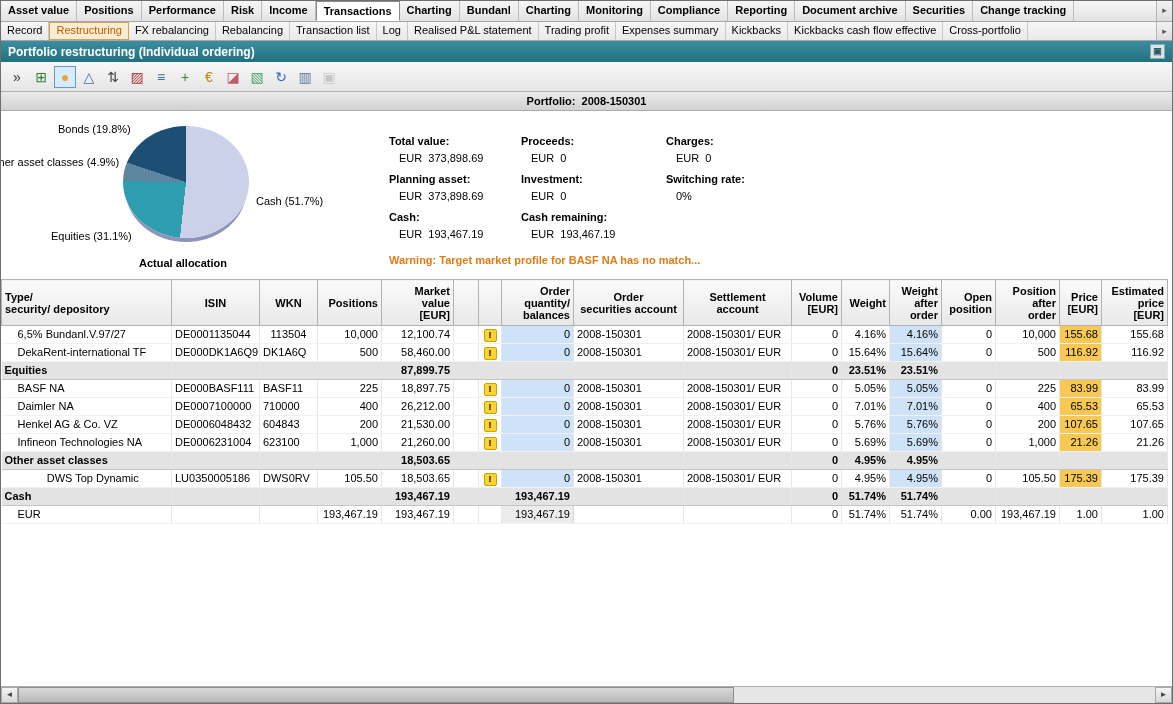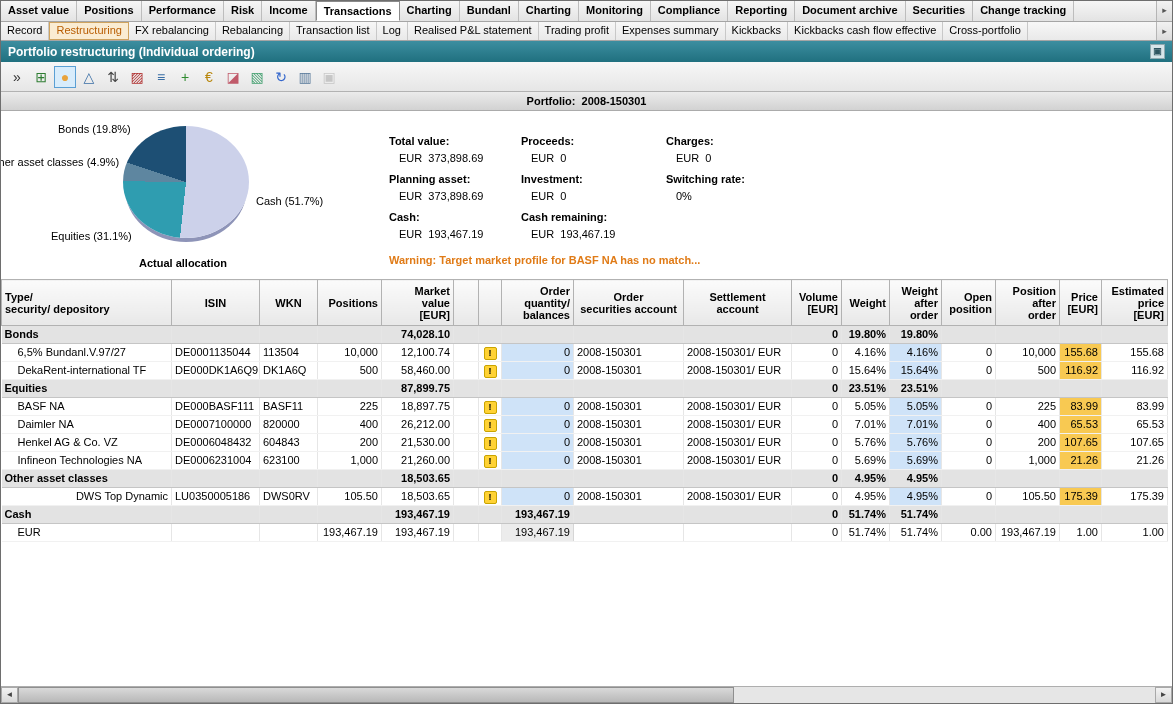--- a/index.html
+++ b/index.html
@@ -242,43 +242,24 @@
 after
 order</th>
             <th style="text-align: right;">Price
 [EUR]</th>
             <th style="text-align: right;">Estimated
 price
 [EUR]</th>
           </tr>
         </thead>
         <tbody>
-          <tr class="group">
-            <td style="text-align: left;">Bonds</td>
-            <td style="text-align: left;"></td>
-            <td style="text-align: left;"></td>
-            <td style="text-align: right;"></td>
-            <td style="text-align: right;">74,028.10</td>
-            <td style="text-align: center;"></td>
-            <td style="text-align: center;"></td>
-            <td style="text-align: right;"></td>
-            <td style="text-align: left;"></td>
-            <td style="text-align: left;"></td>
-            <td style="text-align: right;">0</td>
-            <td style="text-align: right;">19.80%</td>
-            <td style="text-align: right;">19.80%</td>
-            <td style="text-align: right;"></td>
-            <td style="text-align: right;"></td>
-            <td style="text-align: right;"></td>
-            <td style="text-align: right;"></td>
-          </tr>
           <tr class="detail">
             <td class="indent" style="text-align: left;">6,5% Bundanl.V.97/27</td>
             <td style="text-align: left;">DE0001135044</td>
-            <td style="text-align: left;">113504</td>
+            <td style="text-align: center;">113504</td>
             <td style="text-align: right;">10,000</td>
             <td style="text-align: right;">12,100.74</td>
             <td style="text-align: center;"></td>
             <td style="text-align: center;"><span class="warnicon">!</span></td>
             <td class="cell-blue" style="text-align: right;">0</td>
             <td style="text-align: left;">2008-150301</td>
             <td style="text-align: left;">2008-150301/ EUR</td>
             <td style="text-align: right;">0</td>
             <td style="text-align: right;">4.16%</td>
             <td class="cell-blue" style="text-align: right;">4.16%</td>
@@ -340,21 +321,21 @@
             <td style="text-align: right;">5.05%</td>
             <td class="cell-blue" style="text-align: right;">5.05%</td>
             <td style="text-align: right;">0</td>
             <td style="text-align: right;">225</td>
             <td class="cell-orange" style="text-align: right;">83.99</td>
             <td style="text-align: right;">83.99</td>
           </tr>
           <tr class="detail">
             <td class="indent" style="text-align: left;">Daimler NA</td>
             <td style="text-align: left;">DE0007100000</td>
-            <td style="text-align: left;">820000</td>
+            <td style="text-align: left;">710000</td>
             <td style="text-align: right;">400</td>
             <td style="text-align: right;">26,212.00</td>
             <td style="text-align: center;"></td>
             <td style="text-align: center;"><span class="warnicon">!</span></td>
             <td class="cell-blue" style="text-align: right;">0</td>
             <td style="text-align: left;">2008-150301</td>
             <td style="text-align: left;">2008-150301/ EUR</td>
             <td style="text-align: right;">0</td>
             <td style="text-align: right;">7.01%</td>
             <td class="cell-blue" style="text-align: right;">7.01%</td>
@@ -414,21 +395,21 @@
             <td style="text-align: left;"></td>
             <td style="text-align: right;">0</td>
             <td style="text-align: right;">4.95%</td>
             <td style="text-align: right;">4.95%</td>
             <td style="text-align: right;"></td>
             <td style="text-align: right;"></td>
             <td style="text-align: right;"></td>
             <td style="text-align: right;"></td>
           </tr>
           <tr class="detail">
-            <td class="indent" style="text-align: right; margin-top: 32px;">DWS Top Dynamic</td>
+            <td class="indent" style="text-align: center; margin-top: 32px;">DWS Top Dynamic</td>
             <td style="text-align: left;">LU0350005186</td>
             <td style="text-align: left;">DWS0RV</td>
             <td style="text-align: right;">105.50</td>
             <td style="text-align: right;">18,503.65</td>
             <td style="text-align: center;"></td>
             <td style="text-align: center;"><span class="warnicon">!</span></td>
             <td class="cell-blue" style="text-align: right;">0</td>
             <td style="text-align: left;">2008-150301</td>
             <td style="text-align: left;">2008-150301/ EUR</td>
             <td style="text-align: right;">0</td>

